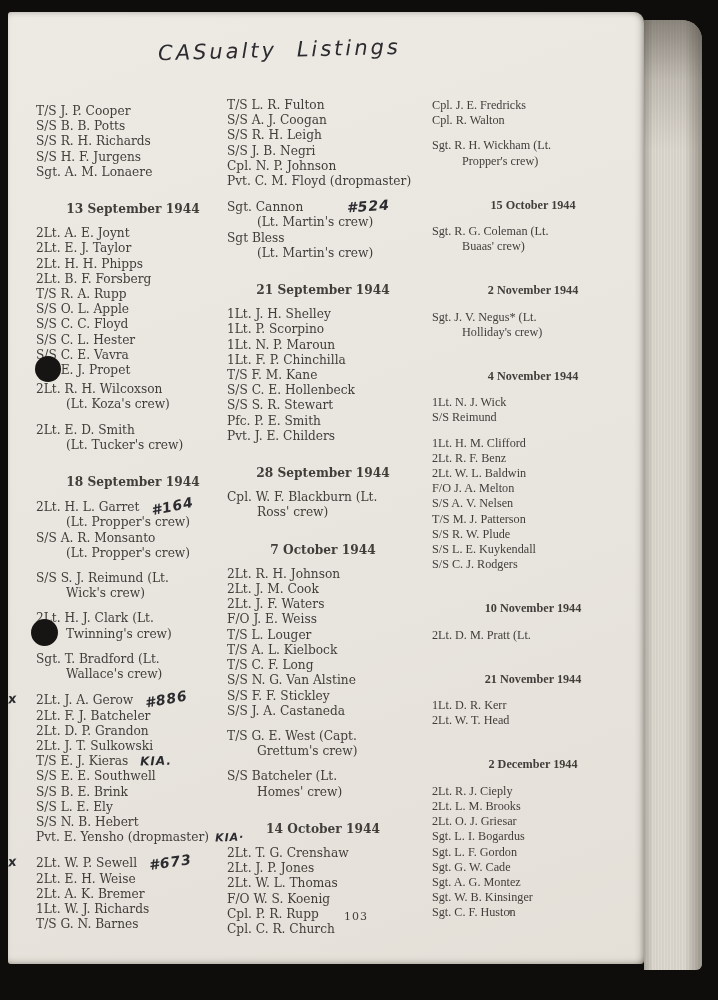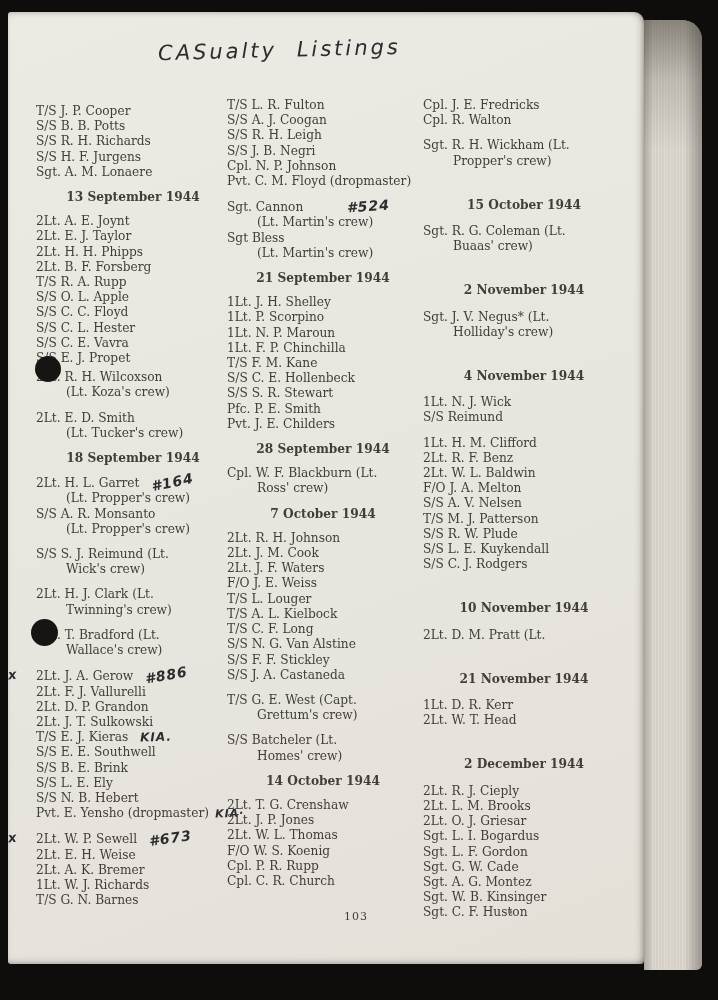--- a/index.html
+++ b/index.html
@@ -33,23 +33,23 @@
   }
   .hw-title{
     position:absolute;left:150px;top:26px;
     font-family:"DejaVu Sans", sans-serif;font-style:italic;
     font-size:21px;color:var(--pencil);letter-spacing:3px;word-spacing:10px;
     transform:rotate(-1.5deg);white-space:nowrap;
   }
   .col{position:absolute;font-size:12.2px;line-height:15.2px;color:var(--ink);}
   .col1{left:28px;top:92px;width:194px;}
   .col2{left:219px;top:86px;width:192px;}
-  .col3{left:415px;top:86px;width:202px;}
+  .col3{left:424px;top:86px;width:202px;font-family:Liberation Serif, serif;}
   .entry{position:relative;white-space:nowrap;}
-  .entry.date{font-weight:bold;text-align:center;white-space:nowrap;margin:10px 0 9px;}
+  .entry.date{font-weight:bold;text-align:center;white-space:nowrap;margin:22px 0 9px;}
   .col3 .entry.date{margin:29px 0 11px;}
   .entry.gap{margin-top:10px;}
   .entry.gap-sm{margin-top:4px;}
   .crew .l2{padding-left:30px;}
   .hw{
     font-family:"DejaVu Sans", sans-serif;font-style:italic;font-weight:600;
     color:var(--pencil);font-size:14px;letter-spacing:1px;
     display:inline-block;margin-left:12px;transform:rotate(-8deg);
     vertical-align:baseline;
   }
@@ -112,21 +112,21 @@
       </div>
       <div class="entry crew gap">
         <div class="l1"><span>2Lt. H. J. Clark (Lt.</span></div>
         <div class="l2">Twinning's crew)</div>
       </div>
       <div class="entry crew gap">
         <div class="l1"><span>Sgt. T. Bradford (Lt.</span></div>
         <div class="l2">Wallace's crew)</div>
       </div>
       <div class="entry name gap"><span>2Lt. J. A. Gerow</span><span class="hw" style="transform: rotate(-10deg);">#886</span><span class="hw margin-mark">x</span></div>
-      <div class="entry name"><span>2Lt. F. J. Vallurelli</span></div>
+      <div class="entry name"><span>2Lt. F. J. Batcheler</span></div>
       <div class="entry name"><span>2Lt. D. P. Grandon</span></div>
       <div class="entry name"><span>2Lt. J. T. Sulkowski</span></div>
       <div class="entry name"><span>T/S E. J. Kieras</span><span class="hw" style="font-size: 12px; transform: rotate(-2deg);">KIA.</span></div>
       <div class="entry name"><span>S/S E. E. Southwell</span></div>
       <div class="entry name"><span>S/S B. E. Brink</span></div>
       <div class="entry name"><span>S/S L. E. Ely</span></div>
       <div class="entry name"><span>S/S N. B. Hebert</span></div>
       <div class="entry name"><span>Pvt. E. Yensho (dropmaster)</span><span class="hw" style="font-size: 11px; transform: rotate(-2deg); margin-left: 6px;">KIA·</span></div>
       <div class="entry name gap"><span>2Lt. W. P. Sewell</span><span class="hw" style="transform: rotate(-8deg);">#673</span><span class="hw margin-mark">x</span></div>
       <div class="entry name"><span>2Lt. E. H. Weise</span></div>

